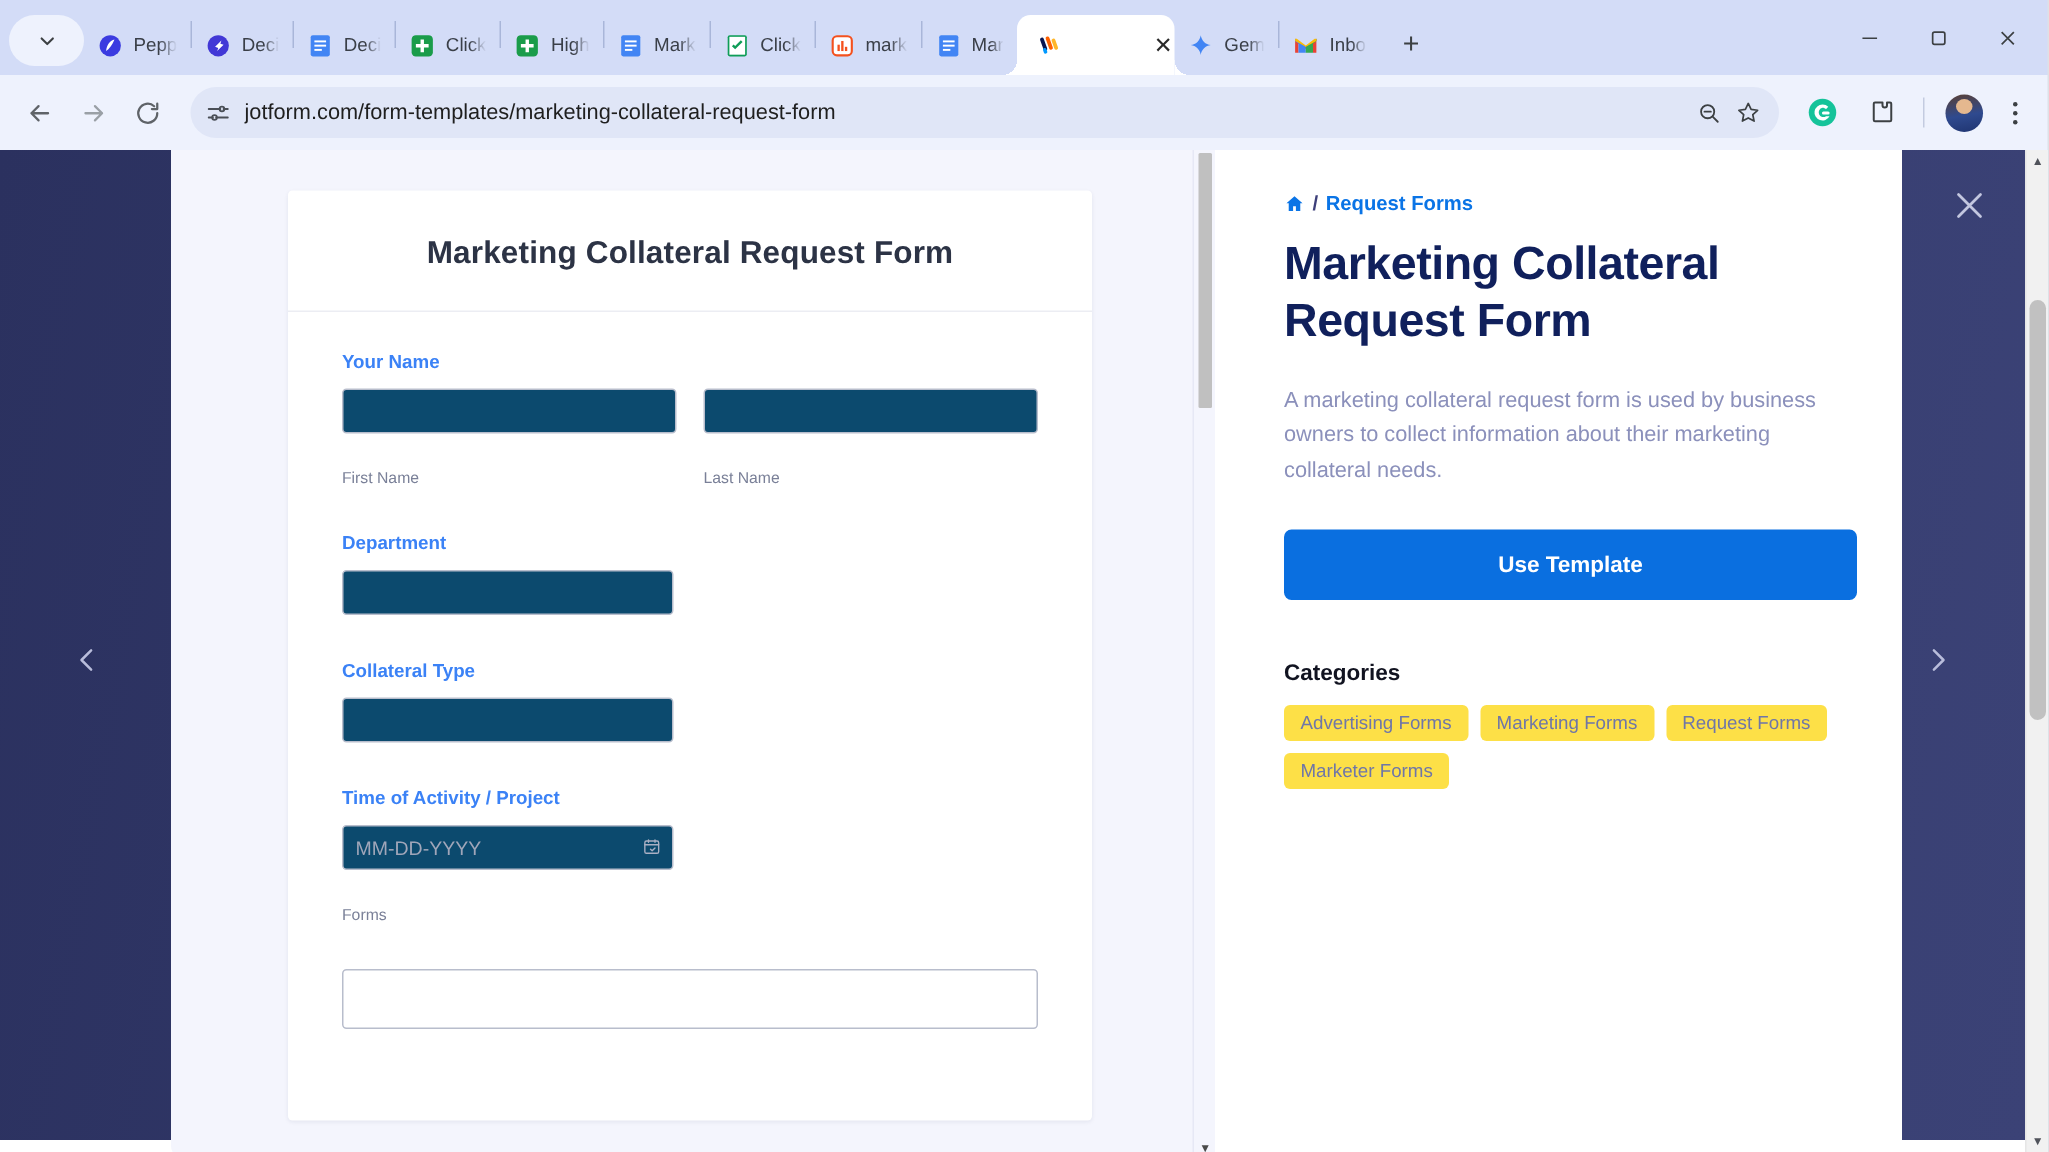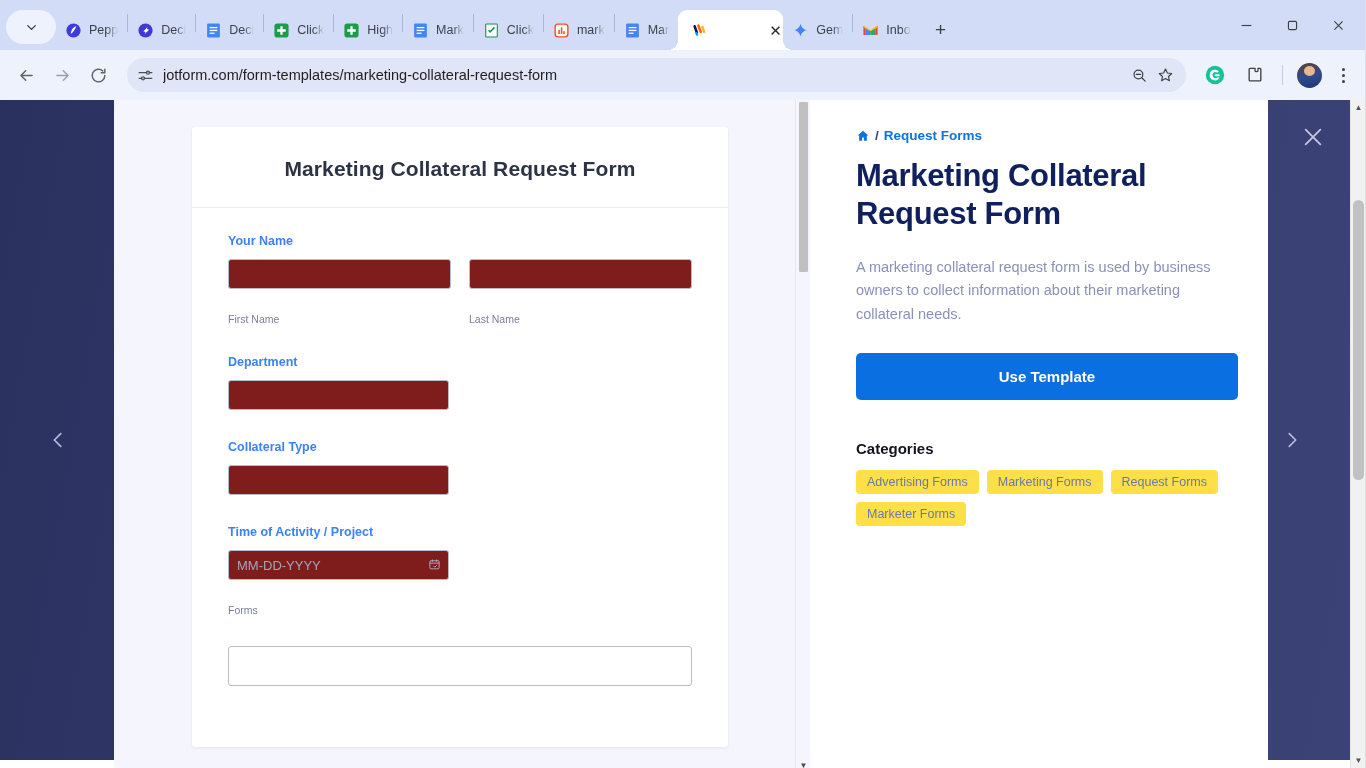--- a/index.html
+++ b/index.html
@@ -127,21 +127,21 @@
   }
   .form-head {
     padding: 30px 36px 26px; border-bottom: 1px solid #ecedf3;
     text-align: center;
   }
   .form-title { font-size: 21px; font-weight: 700; color: #2c3345; letter-spacing: .1px; }
   .form-body { padding: 26px 36px 10px; }
   .fld { margin-bottom: 30px; }
   .fld-label { font-size: 12.5px; font-weight: 700; color: #3b82f6; margin-bottom: 11px; }
   .inp {
-    height: 30px; border: 1px solid #b8bdcc; border-radius: 3px; background: #7f1d1d;
+    height: 30px; border: 1px solid #b8bdcc; border-radius: 3px; background: #0c4a6e;
     display: flex; align-items: center; padding: 0 8px; cursor: text;
   }
   .inp .ph { font-size: 13px; color: #a0a6b9; }
   .inp.short { width: 221px; }
   .inp.half { flex: 1; }
   .row2 { display: flex; gap: 18px; }
   .sub { font-size: 10.5px; color: #7a8098; margin-top: 24px; }
   .sub-row { display: flex; gap: 18px; }
   .sub-row .sub { flex: 1; }
   .date-wrap { position: relative; width: 221px; }

